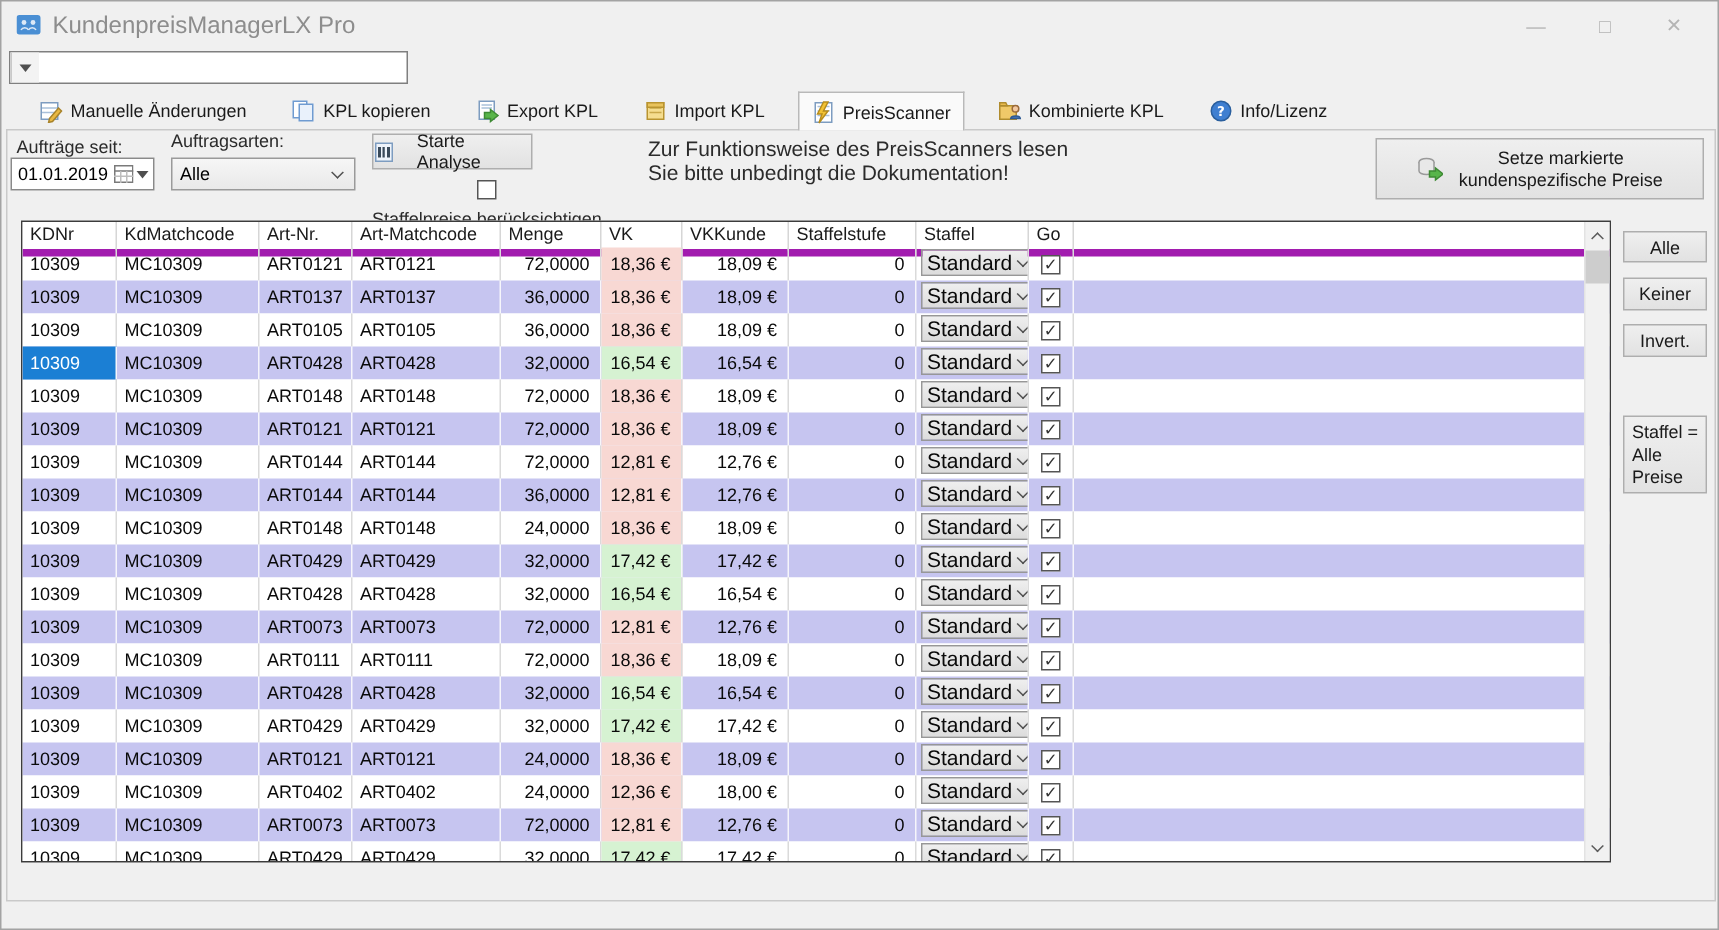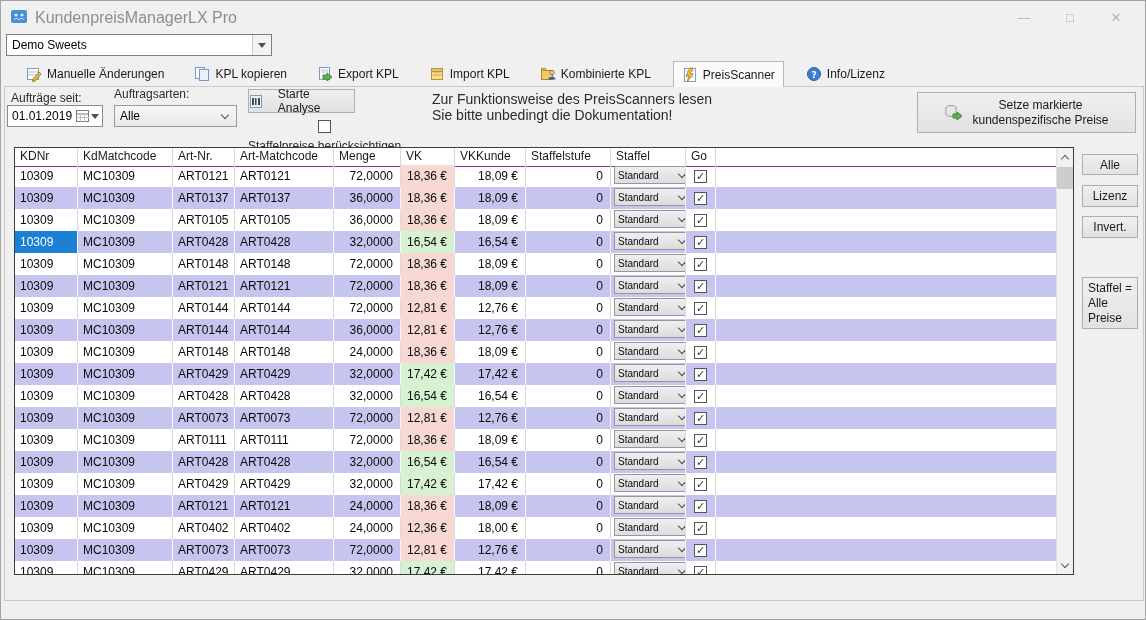--- a/index.html
+++ b/index.html
@@ -33,31 +33,31 @@
   .btn{background:linear-gradient(#efefef,#e2e2e2);border:1px solid #aeaeae;font-size:12px;color:#1a1a1a;display:flex;align-items:center;justify-content:center;cursor:default;}
   .btn-analyse{position:absolute;left:243px;top:2px;width:107px;height:24px;gap:15px;}
   .checkrow{position:absolute;left:243px;top:33px;display:flex;align-items:center;gap:6px;font-size:12px;color:#2b2b2b;flex-direction:column;}
   .cbox{width:13px;height:13px;background:#fff;border:1px solid #555;display:inline-flex;align-items:center;justify-content:center;font-size:11px;color:#333;}
   .notice{position:absolute;left:427px;top:4px;font-size:14px;color:#2b2b2b;line-height:16px;}
   .btn-apply{position:absolute;left:912px;top:5px;width:219px;height:41px;gap:10px;}
   .btn-apply .txt{text-align:center;line-height:15px;}
   
   .table{position:absolute;left:9px;top:60px;width:1060px;height:428px;background:#fff;border:1px solid #3c3c3c;overflow:hidden;}
   .thead{display:flex;height:17px;background:#fff;}
-  .hcell{font-size:12px;color:#1a1a1a;padding:1px 0 17px 5px;border-right:1px solid #d6d6d6;border-bottom:1px solid #a21caf;overflow:hidden;white-space:nowrap;}
+  .hcell{font-size:12px;color:#1a1a1a;padding:1px 0 17px 5px;border-right:1px solid #d6d6d6;border-bottom:5px solid #a21caf;overflow:hidden;white-space:nowrap;}
   .trow{display:flex;height:22px;background:#fff;}
   .trow.alt{background:#c6c5f0;}
   .cell{font-size:12px;color:#0a0a0a;padding:4px 0 0 5px;border-right:1px solid #dadada;overflow:hidden;white-space:nowrap;}
   .trow.alt .cell{border-right-color:#f6f6fb;}
   .cell.r{text-align:right;padding-left:0;padding-right:7px;}
   .w0{width:63px}.w1{width:95px}.w2{width:62px}.w3{width:99px}.w4{width:67px}.w5{width:54px}.w6{width:71px}.w7{width:85px}.w8{width:75px}.w9{width:30px}
   .cell.vk-higher{background:#f8d8d3;}
   .cell.vk-equal{background:#d6f2d2;}
   .cell.sel{background:#1b7fd4;color:#fff;border-right-color:#1b7fd4;}
-  .ddown{margin:1px 0 0 3px;width:76px;height:18px;background:linear-gradient(#efefef,#dcdcdc);border:1px solid #979797;display:flex;align-items:center;font-size:10px;}
+  .ddown{margin:1px 0 0 3px;width:76px;height:18px;background:linear-gradient(#efefef,#dcdcdc);border:1px solid #979797;display:flex;align-items:center;font-size:14px;}
   .ddown .dval{flex:1;padding-left:3px;overflow:hidden;white-space:nowrap;}
   .ddown .chev{margin:-2px 4px 0 0;}
   .gocell{width:30px;display:flex;align-items:center;justify-content:center;padding:0;}
   
   .vscroll{position:absolute;top:0;right:0;bottom:0;width:17px;background:#f1f1f1;border-left:1px solid #e3e3e3;}
   .sbtn{position:absolute;left:0;width:16px;height:16px;display:flex;align-items:center;justify-content:center;}
   .sbtn .chev{border-color:#5a5a5a;margin:0;}
   .sbtn.up{top:1px}.sbtn.up .chev{transform:rotate(-135deg);margin-top:3px;}
   .sbtn.down{bottom:1px}.sbtn.down .chev{margin-top:-3px;}
   .sthumb{position:absolute;left:0;top:19px;width:16px;height:22px;background:#cdcdcd;}
@@ -85,21 +85,20 @@
     </span>
     <span class="title">KundenpreisManagerLX Pro</span>
     <div class="win-controls">
       <div class="win-btn">—</div>
       <div class="win-btn">□</div>
       <div class="win-btn">✕</div>
     </div>
   </div>
 
   <div class="customer-combo">
-    <span class="val">Demo Sweets</span>
     <span class="combo-btn">
         <span class="tri"></span>
       </span>
   </div>
 
   <div class="tabbar">
       <div class="tab">
         <span class="ticon">
           <svg width="16" height="16">
             <rect x="1.5" y="2.5" width="11" height="11" fill="#fff" stroke="#7d9cc0"></rect>
@@ -134,42 +133,42 @@
         <span class="ticon">
           <svg width="16" height="16">
             <rect x="2.5" y="2.5" width="11" height="11" fill="#f5dd8f" stroke="#b99430"></rect>
             <line x1="4" y1="6" x2="12" y2="6" stroke="#c9a84a"></line>
             <line x1="4" y1="9" x2="12" y2="9" stroke="#c9a84a"></line>
             <rect x="2.5" y="2.5" width="11" height="3" fill="#e9c35c" stroke="#b99430"></rect>
           </svg>
         </span>
         <span>Import KPL</span>
       </div>
-      <div class="tab">
-        <span class="ticon">
-          <svg width="16" height="16">
-            <rect x="1.5" y="4.5" width="11" height="9" fill="#f0c969" stroke="#b08c2e"></rect>
-            <path d="M1.5 4.5v-2h4l1 2z" fill="#e9bb4e" stroke="#b08c2e"></path>
-            <circle cx="12" cy="6.5" r="2.2" fill="#f2c8a0" stroke="#9a6a3a"></circle>
-            <path d="M8.8 13c.3-2.2 6.1-2.2 6.4 0z" fill="#4a78b8" stroke="#2e5a94"></path>
-          </svg>
-        </span>
-        <span>Kombinierte KPL</span>
-      </div>
       <div class="tab active">
         <span class="ticon">
           <svg width="16" height="16">
             <rect x="2.5" y="1.5" width="11" height="13" fill="#fff" stroke="#7d9cc0"></rect>
             <line x1="4" y1="4" x2="12" y2="4" stroke="#a9c0da"></line>
             <line x1="4" y1="7" x2="12" y2="7" stroke="#a9c0da"></line>
             <line x1="4" y1="10" x2="12" y2="10" stroke="#a9c0da"></line>
             <path d="M8 1l-4 8h3l-2 6 6-8H8l3-6z" fill="#f2c233" stroke="#b88d1d"></path>
           </svg>
         </span>
         <span>PreisScanner</span>
+      </div>
+      <div class="tab">
+        <span class="ticon">
+          <svg width="16" height="16">
+            <rect x="1.5" y="4.5" width="11" height="9" fill="#f0c969" stroke="#b08c2e"></rect>
+            <path d="M1.5 4.5v-2h4l1 2z" fill="#e9bb4e" stroke="#b08c2e"></path>
+            <circle cx="12" cy="6.5" r="2.2" fill="#f2c8a0" stroke="#9a6a3a"></circle>
+            <path d="M8.8 13c.3-2.2 6.1-2.2 6.4 0z" fill="#4a78b8" stroke="#2e5a94"></path>
+          </svg>
+        </span>
+        <span>Kombinierte KPL</span>
       </div>
       <div class="tab">
         <span class="ticon">
           <svg width="16" height="16">
             <circle cx="8" cy="8" r="6.5" fill="#3f7fd1" stroke="#2a5f9e"></circle>
             <text x="8" y="11.5" text-anchor="middle" font-size="9" font-family="DejaVu Sans" fill="#fff" font-weight="bold">?</text>
           </svg>
         </span>
         <span>Info/Lizenz</span>
       </div>
@@ -613,20 +612,20 @@
             <span class="chev"></span>
           </div>
         <div class="sthumb"></div>
         <div class="sbtn down">
             <span class="chev"></span>
           </div>
       </div>
     </div>
 
     <div class="btn side-btn b-alle">Alle</div>
-    <div class="btn side-btn b-keiner">Lizenz</div>
+    <div class="btn side-btn b-keiner">Keiner</div>
     <div class="btn side-btn b-invert">Invert.</div>
     <div class="btn side-btn b-staffel">Staffel =
 Alle
 Preise</div>
 
   </div>
 </div>
 
 </body></html>

